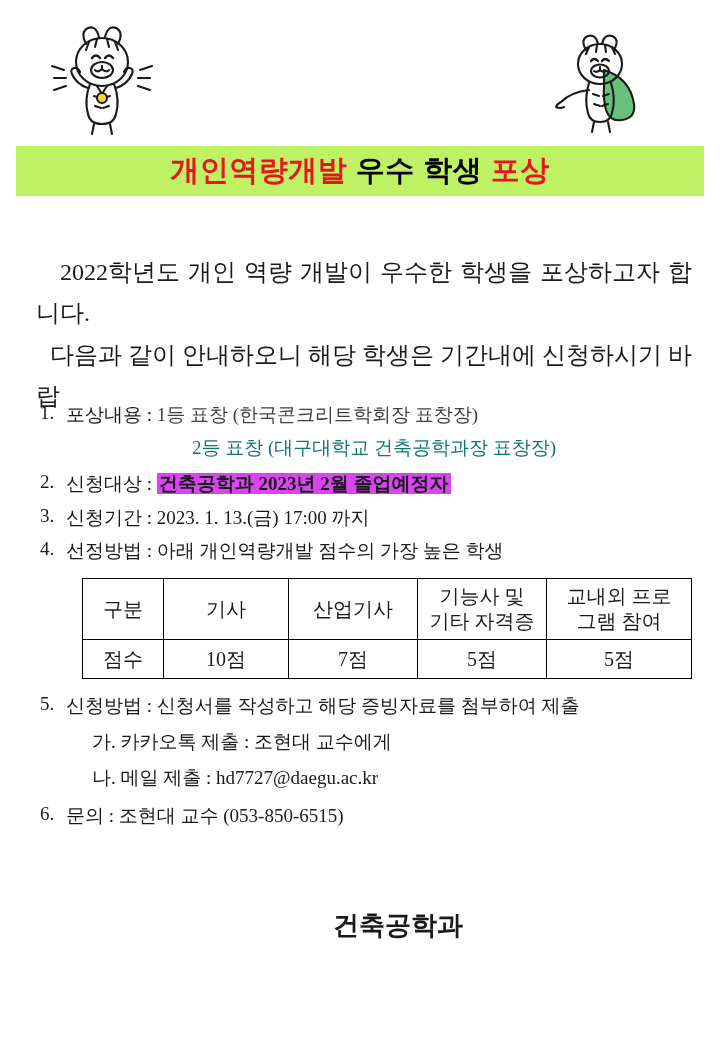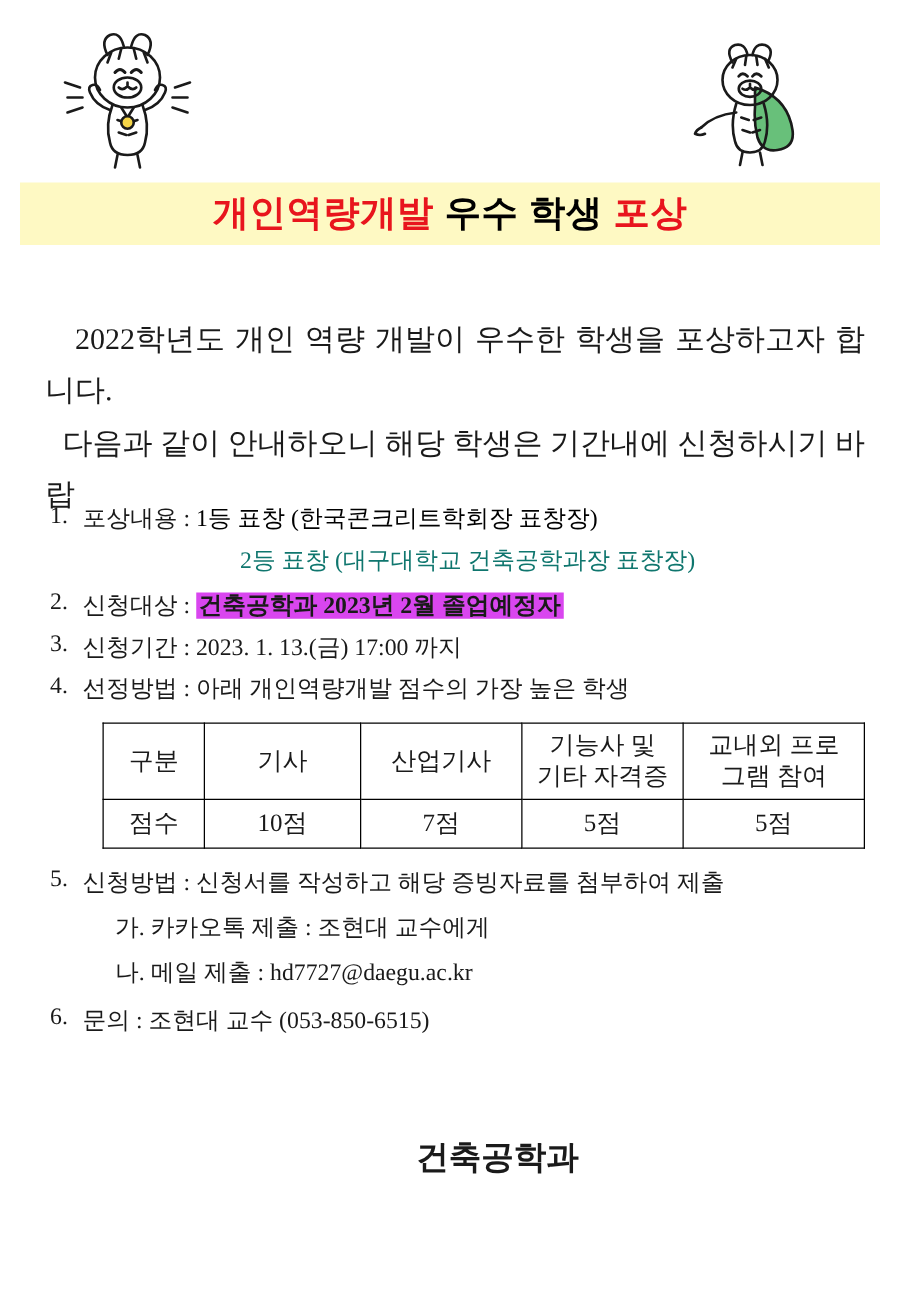--- a/index.html
+++ b/index.html
@@ -25,21 +25,21 @@
   .mascot-left { left: 42px; }
   .mascot-right { right: 60px; top: 28px; }
 
   
   .title-banner {
     position: absolute;
     top: 146px;
     left: 16px;
     width: 688px;
     height: 50px;
-    background: #fef9c3;
+    background: #bef264;
     display: flex;
     align-items: center;
     justify-content: center;
   }
   .title-text {
     font-family: "Liberation Sans", sans-serif;
     font-weight: bold;
     font-size: 29px;
     letter-spacing: 0.5px;
     white-space: nowrap;
@@ -74,21 +74,21 @@
     align-items: flex-start;
     margin-bottom: 7px;
   }
   .num {
     width: 26px;
     flex: 0 0 26px;
     font-size: 19px;
   }
   .row-body { flex: 1 1 auto; }
   .label { white-space: nowrap; }
-  .red-text { color: #000000; }
+  .red-text { color: #404040; }
   .hl {
     background: #d946ef;
     font-weight: bold;
     padding: 0 2px;
   }
   .sub-line {
     margin-left: 152px;
     margin-top: 2px;
     color: #0f766e;
   }

